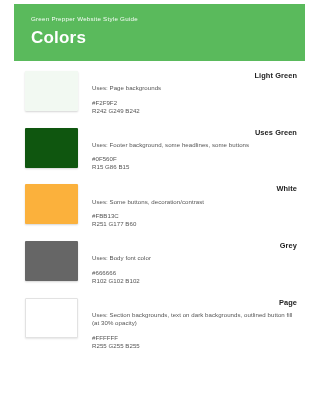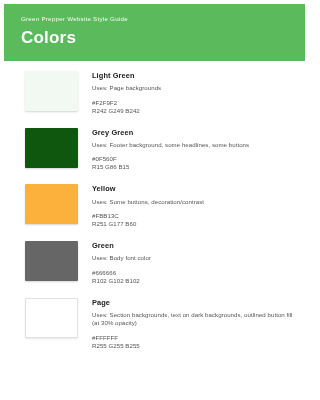--- a/index.html
+++ b/index.html
@@ -20,20 +20,21 @@
     box-sizing: border-box;
     padding: 4px 4px 0 4px;
     background: #ffffff;
   }
   
   .header {
     background: #5ABA5C;
     padding: 12px 17px 10px 17px;
     box-sizing: border-box;
     height: 57px;
+    margin-left: 10px;
   }
   .header-eyebrow {
     color: #ffffff;
     font-size: 6.2px;
     letter-spacing: 0.25px;
     line-height: 1;
     opacity: 0.97;
     margin: 0 0 7px 0;
   }
   .header-title {
@@ -73,20 +74,21 @@
     flex: 1 1 auto;
     min-width: 0;
   }
   .swatch-name {
     font-size: 7.4px;
     font-weight: bold;
     color: #222222;
     line-height: 1;
     margin: 0 0 5px 0;
     letter-spacing: 0.1px;
+    text-align: right;
   }
   .swatch-uses {
     font-size: 6.1px;
     color: #555555;
     line-height: 1.35;
     margin: 0 0 6px 0;
     letter-spacing: 0.05px;
   }
   .swatch-hex {
     font-size: 6.1px;
@@ -119,39 +121,39 @@
         <div class="swatch-info">
           <div class="swatch-name">Light Green</div>
           <div class="swatch-uses">Uses: Page backgrounds</div>
           <div class="swatch-hex">#F2F9F2</div>
           <div class="swatch-rgb">R242   G249   B242</div>
         </div>
       </div>
       <div class="swatch-row">
         <div class="swatch-chip" style="background: rgb(15, 86, 15);"></div>
         <div class="swatch-info">
-          <div class="swatch-name">Grey Green</div>
+          <div class="swatch-name">Uses Green</div>
           <div class="swatch-uses">Uses: Footer background, some headlines, some buttons</div>
           <div class="swatch-hex">#0F560F</div>
           <div class="swatch-rgb">R15   G86   B15</div>
         </div>
       </div>
       <div class="swatch-row">
         <div class="swatch-chip" style="background: rgb(251, 177, 60);"></div>
         <div class="swatch-info">
-          <div class="swatch-name">Yellow</div>
+          <div class="swatch-name">White</div>
           <div class="swatch-uses">Uses: Some buttons, decoration/contrast</div>
           <div class="swatch-hex">#FBB13C</div>
           <div class="swatch-rgb">R251   G177   B60</div>
         </div>
       </div>
       <div class="swatch-row">
         <div class="swatch-chip" style="background: rgb(102, 102, 102);"></div>
         <div class="swatch-info">
-          <div class="swatch-name">Green</div>
+          <div class="swatch-name">Grey</div>
           <div class="swatch-uses">Uses: Body font color</div>
           <div class="swatch-hex">#666666</div>
           <div class="swatch-rgb">R102   G102   B102</div>
         </div>
       </div>
       <div class="swatch-row">
         <div class="swatch-chip bordered" style="background: rgb(255, 255, 255);"></div>
         <div class="swatch-info">
           <div class="swatch-name">Page</div>
           <div class="swatch-uses">Uses: Section backgrounds, text on dark backgrounds, outlined button fill (at 30% opacity)</div>

